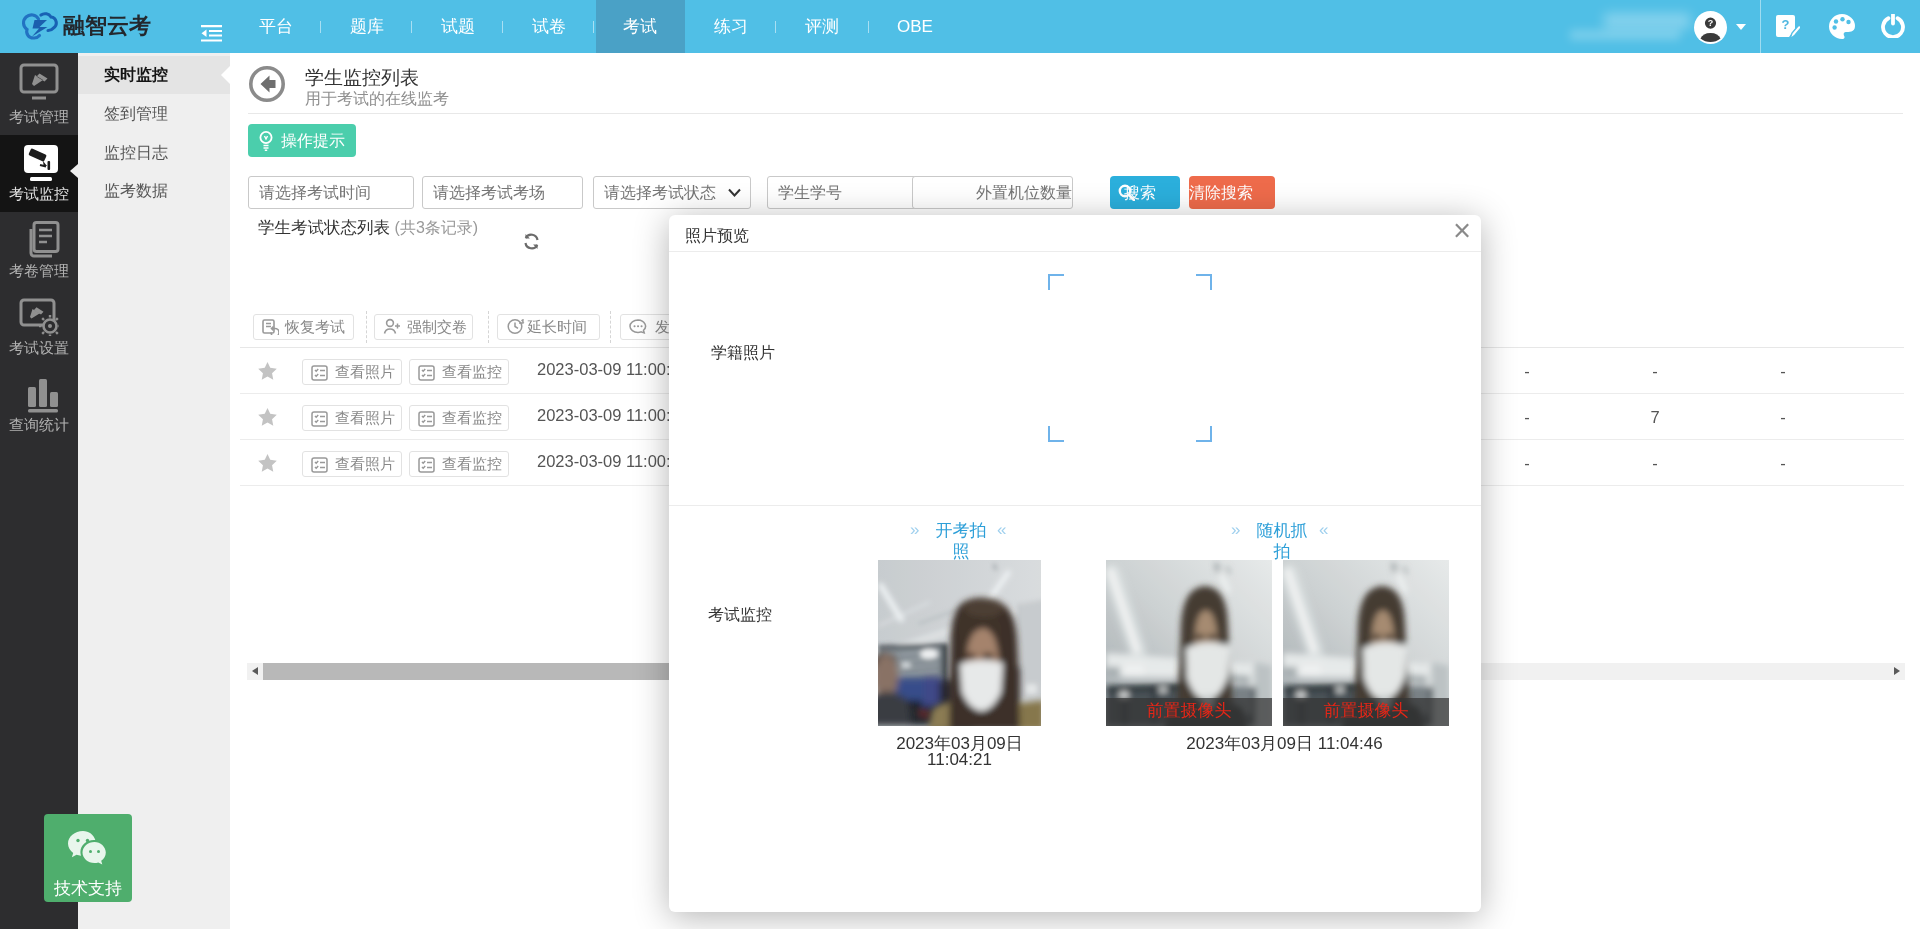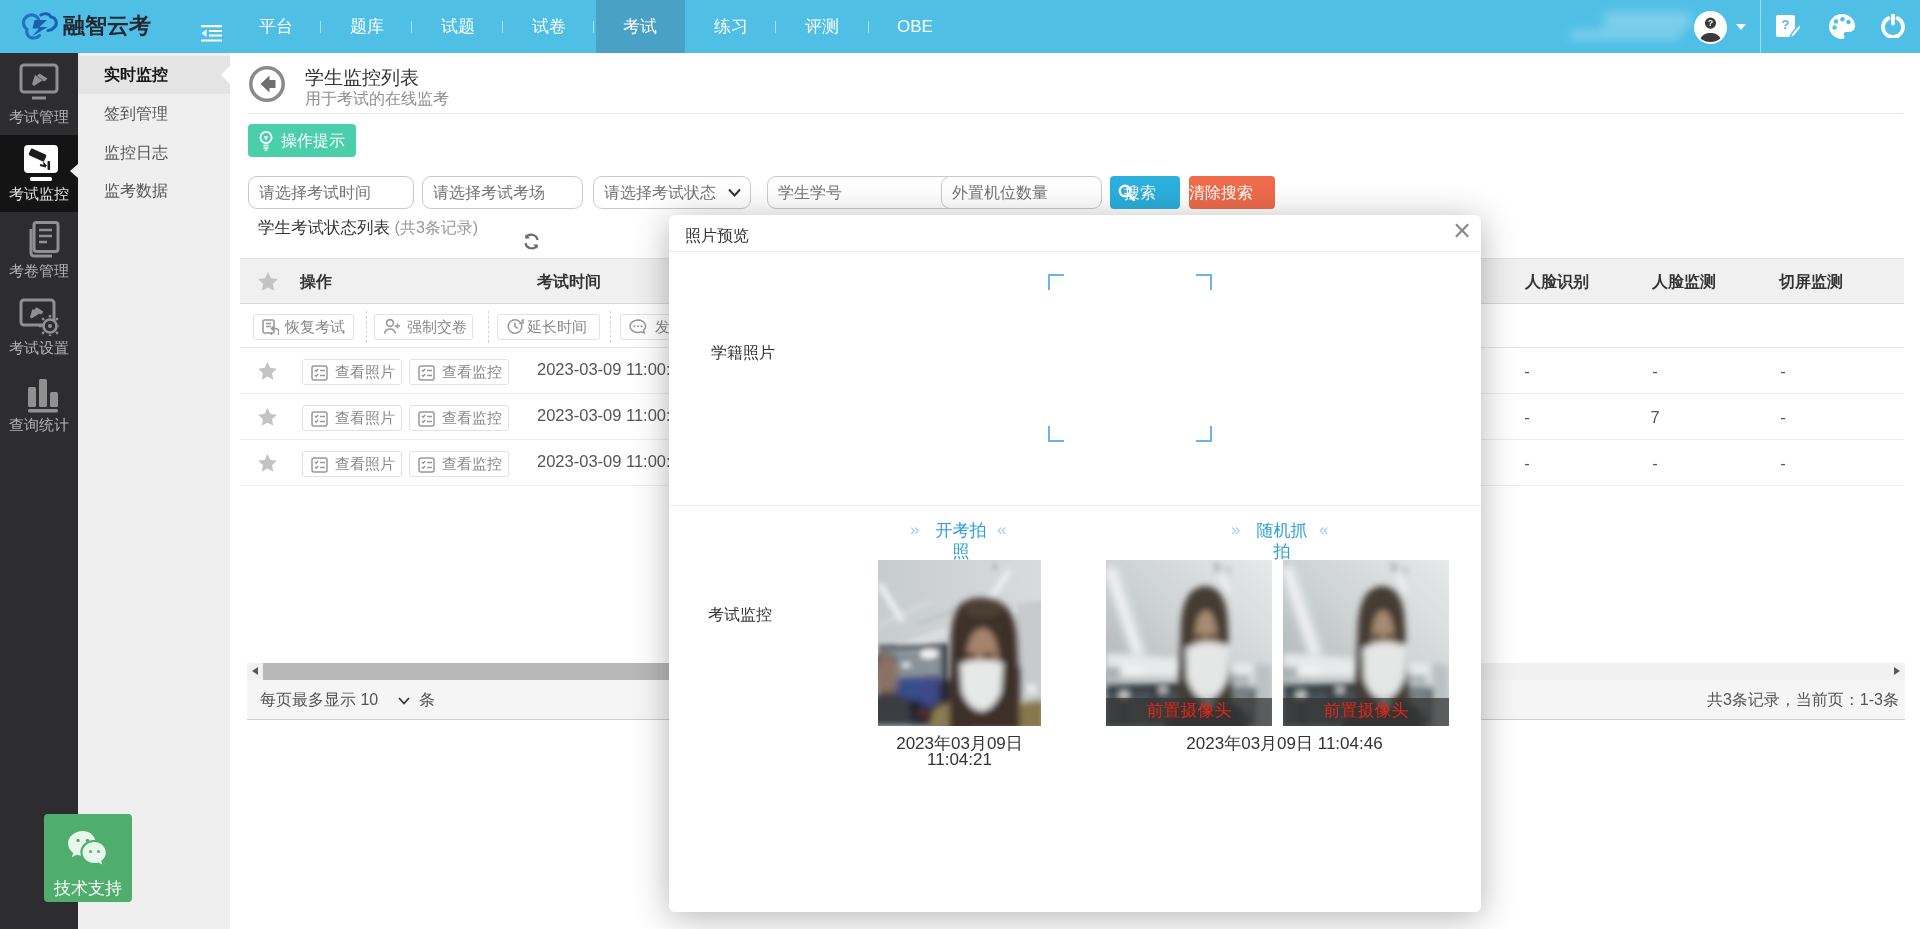--- a/index.html
+++ b/index.html
@@ -22,21 +22,21 @@
 #subbar{position:absolute;left:78px;top:53px;width:152px;height:876px;background:#efefef;z-index:20}
 .subitem{position:absolute;left:0;width:152px;height:38px;line-height:38px;padding-left:26px;font-size:16px;color:#555}
 #subactive{top:3px;background:#e4e4e4;color:#141414;font-weight:bold}
 #subnotch{position:absolute;left:143px;top:10px;width:0;height:0;border-top:9px solid transparent;border-bottom:9px solid transparent;border-right:9px solid #fff}
 
 #content{position:absolute;left:230px;top:53px;width:1690px;height:876px;background:#fff}
 .t-title{font-size:19px;color:#333}
 .t-sub{font-size:16px;color:#8f8f8f}
 #hr1{position:absolute;left:18px;top:60px;width:1655px;height:1px;background:#e8e8e8}
 #btn-tip{position:absolute;left:18px;top:71px;width:108px;height:33px;background:#4bceac;border-radius:4px;color:#fff;font-size:16px;line-height:33px;text-align:left;padding-left:33px}
-.inp{position:absolute;top:123px;height:33px;border:1px solid #c9c9c9;border-radius:9px;background:#fff;font-size:16px;color:#757575;line-height:31px;padding-left:10px;font-family:"Liberation Sans",sans-serif}
+.inp{position:absolute;top:123px;height:33px;border:1px solid #c9c9c9;border-radius:3px;background:#fff;font-size:16px;color:#757575;line-height:31px;padding-left:10px;font-family:"Liberation Sans",sans-serif}
 .inp::placeholder{color:#757575;opacity:1}
 #btn-search{position:absolute;left:880px;top:123px;width:70px;height:33px;background:#2bafdc;border-radius:4px;color:#fff;font-size:16px;line-height:33px;text-align:left;padding-left:14px}
 #btn-clear{position:absolute;left:959px;top:123px;width:86px;height:33px;background:#ee6b4b;border-radius:4px;color:#fff;font-size:16px;line-height:33px;text-align:left}
 
 #tbl-title{position:absolute;left:28px;top:164px;font-size:16.5px;color:#333}
 #thead{position:absolute;left:10px;top:205px;width:1664px;height:46px;background:#f0f0f0;border-top:1px solid #e3e3e3;border-bottom:1px solid #d9d9d9}
 .th{position:absolute;top:0;height:46px;line-height:46px;font-size:16px;font-weight:bold;color:#333}
 #actrow{position:absolute;left:10px;top:252px;width:1664px;height:43px;border-bottom:1px solid #e7e7e7}
 .row{position:absolute;left:10px;width:1664px;height:46px;border-bottom:1px solid #ececec;font-size:16.5px;color:#555}
 .obtn{position:absolute;border:1px solid #e2e2e2;border-radius:3px;background:#fff;color:#888;font-size:15px;white-space:nowrap}
@@ -200,45 +200,35 @@
     <path d="M4.5 14.5 h5 M4.5 17 h5 M5.8 19.3 h2.4" stroke="#fff" stroke-width="1.6"></path>
     <path d="M5.5 5 l1.5 3 l1.5-3" fill="none" stroke="#fff" stroke-width="1.4"></path>
   </svg>
   <input class="inp" style="left: 18px; width: 166px;" placeholder="请选择考试时间">
   <input class="inp" style="left: 192px; width: 161px;" placeholder="请选择考试考场">
   <div class="inp" style="left:363px;width:158px">请选择考试状态</div>
   <svg style="position:absolute;left:498px;top:135px" width="13" height="9" viewBox="0 0 13 9">
       <path d="M1 1.5 L6.5 7.5 L12 1.5" fill="none" stroke="#333" stroke-width="2"></path>
     </svg>
   <input class="inp" style="left: 537px; width: 200px;" placeholder="学生学号">
-  <input class="inp" style="left: 711px; width: 161px;" placeholder="外置机位数量">
+  <input class="inp" style="left: 682px; width: 161px; text-align: right;" placeholder="外置机位数量">
   <div id="btn-search">搜索</div>
   <svg style="position:absolute;left:888px;top:131px" width="17" height="17" viewBox="0 0 17 17">
     <circle cx="7" cy="7" r="5.2" fill="none" stroke="#fff" stroke-width="2.4"></circle>
     <path d="M11 11 L16 16" stroke="#fff" stroke-width="2.8" stroke-linecap="round"></path>
   </svg>
   <div id="btn-clear">清除搜索</div>
 
   <div id="tbl-title">学生考试状态列表 <span style="color:#999;font-size:16px">(共3条记录)</span></div>
   <svg style="position:absolute;left:293px;top:180px" width="17" height="17" viewBox="0 0 17 17">
     <path d="M14.5 7 a6.3 6.3 0 0 0 -11.8 -2" fill="none" stroke="#6b6b6b" stroke-width="2.2"></path>
     <path d="M2.5 1 v4.4 h4.4z" fill="#6b6b6b"></path>
     <path d="M2.5 10 a6.3 6.3 0 0 0 11.8 2" fill="none" stroke="#6b6b6b" stroke-width="2.2"></path>
     <path d="M14.5 16 v-4.4 h-4.4z" fill="#6b6b6b"></path>
   </svg>
-  <div id="thead">
-    <svg class="star" style="top:13px" width="20" height="19" viewBox="0 0 20 19">
-        <path d="M10 0 L12.9 6.2 L19.8 7.1 L14.8 11.9 L16.1 18.7 L10 15.4 L3.9 18.7 L5.2 11.9 L0.2 7.1 L7.1 6.2 Z" fill="#c3c3c3"></path>
-      </svg>
-    <div class="th" style="left:60px">操作</div>
-    <div class="th" style="left:297px">考试时间</div>
-    <div class="th" style="left:1253px;width:128px;text-align:center">人脸识别</div>
-    <div class="th" style="left:1380px;width:128px;text-align:center">人脸监测</div>
-    <div class="th" style="left:1507px;width:128px;text-align:center">切屏监测</div>
-  </div>
   <div id="actrow">
     <div class="obtn" style="left:13px;top:9px;width:101px;height:26px;line-height:24px;padding-left:31px">恢复考试</div>
     <svg style="position:absolute;left:22px;top:14px" width="17" height="16" viewBox="0 0 17 16">
         <g fill="none" stroke="#999" stroke-width="1.6">
           <rect x="1" y="1" width="11" height="13" rx="1.5"></rect>
           <path d="M4 4.5 h5 M4 7.5 h5"></path>
           <path d="M9 13.5 a4 4 0 1 0 4 -4 h-3"></path>
           <path d="M11.5 7.5 l-2 2 l2 2"></path>
         </g>
       </svg>
@@ -336,28 +326,20 @@
     <span style="position:absolute;left:297px;top:12px">2023-03-09 11:00:00-2023-03-09 12:10:00</span>
     <div class="dcell" style="left:1267px">-</div>
     <div class="dcell" style="left:1395px">-</div>
     <div class="dcell" style="left:1523px">-</div>
   </div>
 
   <div id="hscroll">
     <div class="sarr" style="left:5px;border-top:4.5px solid transparent;border-bottom:4.5px solid transparent;border-right:6px solid #5a5a5a"></div>
     <div id="hthumb"></div>
     <div class="sarr" style="right:5px;border-top:4.5px solid transparent;border-bottom:4.5px solid transparent;border-left:6px solid #5a5a5a"></div>
-  </div>
-  <div id="pagerow">
-    <span style="position:absolute;left:13px;top:10px">每页最多显示 10</span>
-    <svg style="position:absolute;left:151px;top:17px" width="12" height="8" viewBox="0 0 12 8">
-        <path d="M1 1 L6 6.5 L11 1" fill="none" stroke="#333" stroke-width="1.8"></path>
-      </svg>
-    <span style="position:absolute;left:172px;top:10px">条</span>
-    <span style="position:absolute;right:6px;top:10px">共3条记录，当前页：1-3条</span>
   </div>
 </div>
 
 <div id="wechat">
   <svg style="margin-top:17px" width="40" height="35" viewBox="0 0 40 35">
     <g fill="#e8f6ec">
       <path d="M15 0 C6.7 0 0 5.6 0 12.5 c0 3.8 2 7.2 5.2 9.5 l-1.3 4.2 l4.6-2.4 c1.4.5 2.9.8 4.5.9 a12 12 0 0 1 -.6-3.7 c0-6.7 6-12 13.4-12 c.5 0 1 0 1.5.1 C25.9 3.9 20.9 0 15 0z"></path>
       <path d="M26.5 11 c-6.6 0-12 4.7-12 10.5 c0 5.8 5.4 10.5 12 10.5 c1.3 0 2.6-.2 3.8-.6 l4 2.1 l-1.1-3.7 c2.8-1.9 4.6-4.9 4.6-8.3 c0-5.8-5.4-10.5-11.3-10.5z"></path>
     </g>
     <g fill="#4fae6d">

